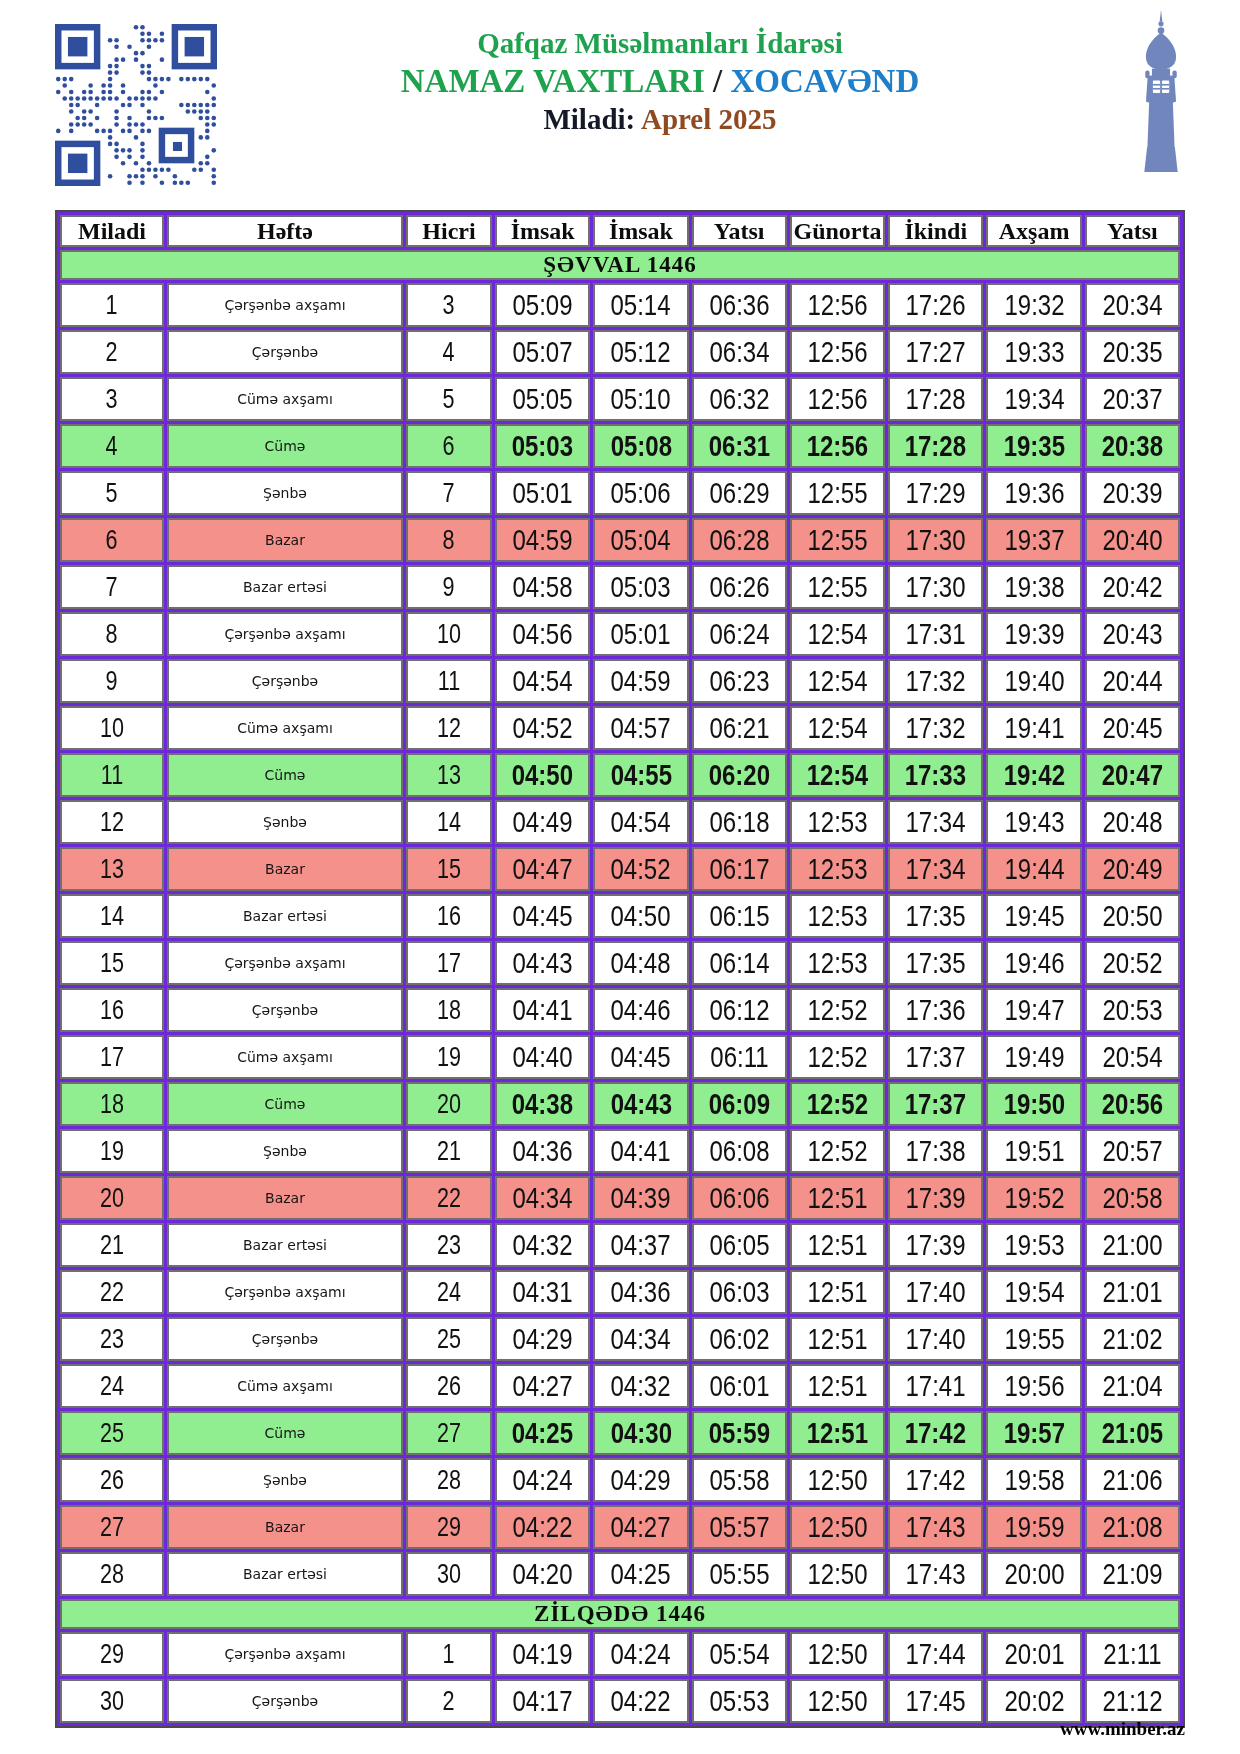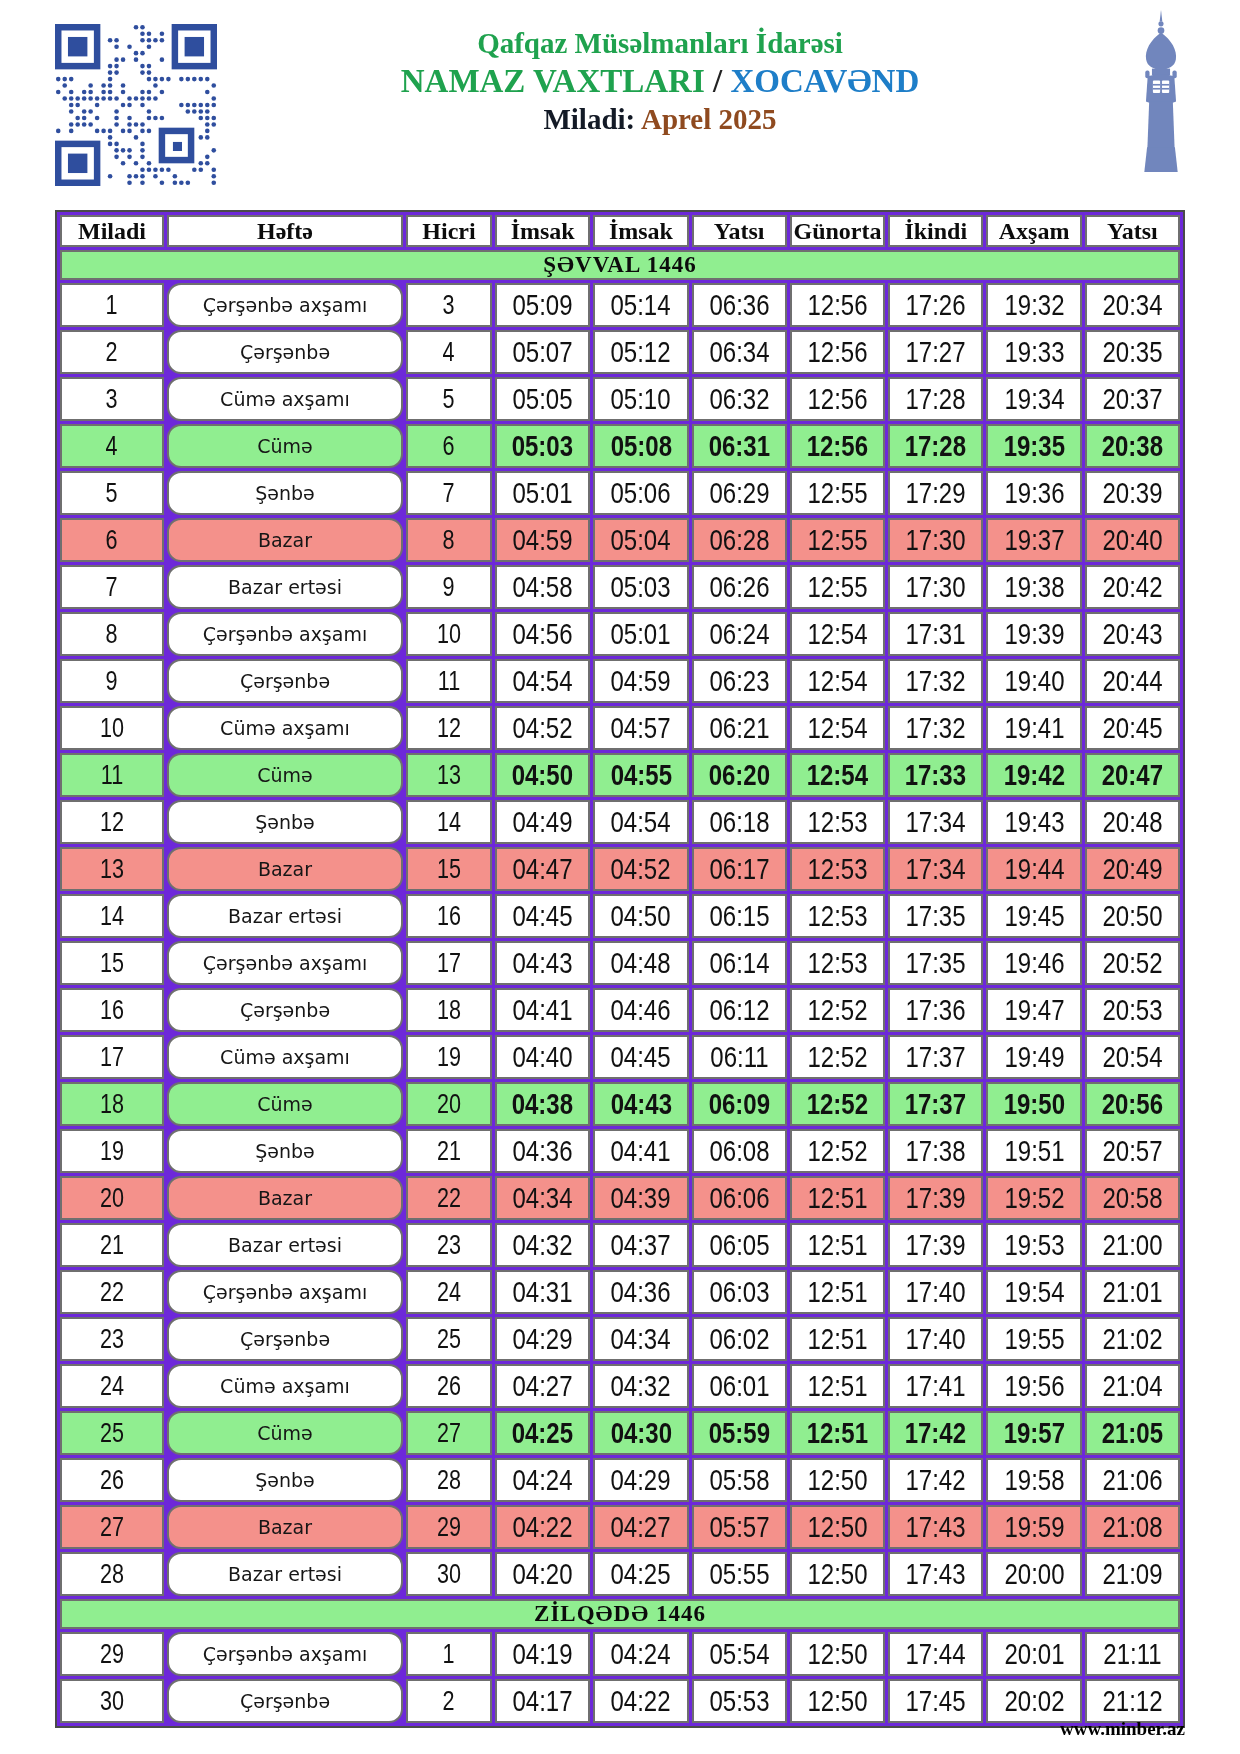--- a/index.html
+++ b/index.html
@@ -29,21 +29,21 @@
   col.c-miladi{width:104px;} col.c-hefte{width:236px;} col.c-hicri{width:86px;}
   th,td{border:2px solid var(--border-gray); text-align:center; vertical-align:middle; padding:0; background:#fff; overflow:hidden;}
   th{height:28px; font-family:"Liberation Serif", serif; font-weight:bold; font-size:24px; color:#0c0c0c;}
   tr.data td{height:40px;}
   td.section{height:21px; font-weight:bold; font-size:23px; background:var(--row-green); color:#0c0c0c; letter-spacing:1px;}
   tr.row-friday td{background:var(--row-green);}
   tr.row-sunday td{background:var(--row-red);}
   .squeeze{display:inline-block; transform:scaleX(.8); white-space:nowrap;}
   td.c-num{font-family:"Liberation Sans", sans-serif; font-size:27px;}
   td.c-time{font-family:"Liberation Sans", sans-serif; font-size:30px;}
-  td.c-weekday{font-family:"DejaVu Sans", sans-serif; font-size:19px; color:#161616;border-radius:14px;}
+  td.c-weekday{font-family:"DejaVu Sans", sans-serif; font-size:14px; color:#161616;}
   tr.row-friday td.c-time{font-weight:bold;}
 
   
   .footer{position:absolute; right:55px; bottom:14px; font-weight:bold; font-size:19px; color:#000;}
 </style>
 </head>
 <body>
 
 <div class="hdr">
 

